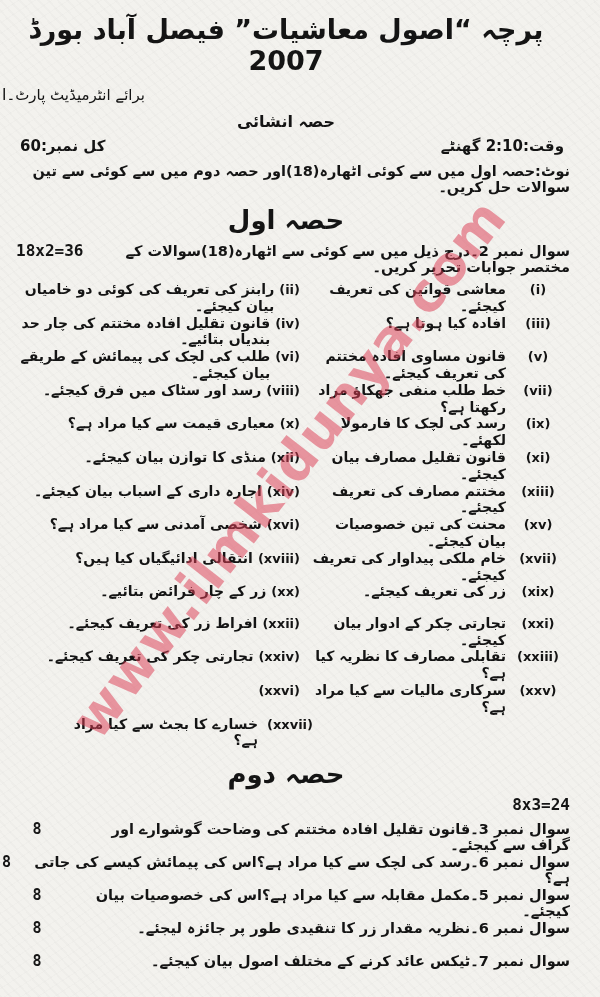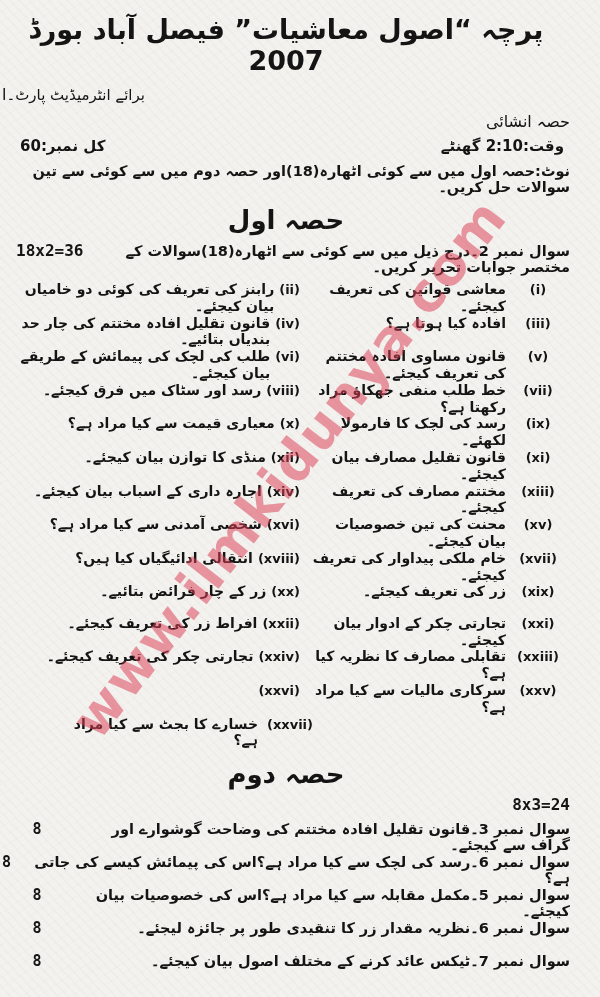--- a/index.html
+++ b/index.html
@@ -30,22 +30,23 @@
     margin:2px 0 10px 0;
     letter-spacing:0;
   }
   .doc-sub{
     text-align:left;
     font-size:15px;
     font-weight:normal;
     margin:4px 0;
   }
   .doc-sub2{
+    text-align:center;
     font-size:16px;
-    font-weight:normal;
+    font-weight:bold;
     margin:8px 0 6px 0;
   }
   .meta-row{
     display:flex;
     justify-content:space-between;
     align-items:baseline;
     font-size:15px;
     font-weight:bold;
     margin:6px 6px 2px 18px;
   }

